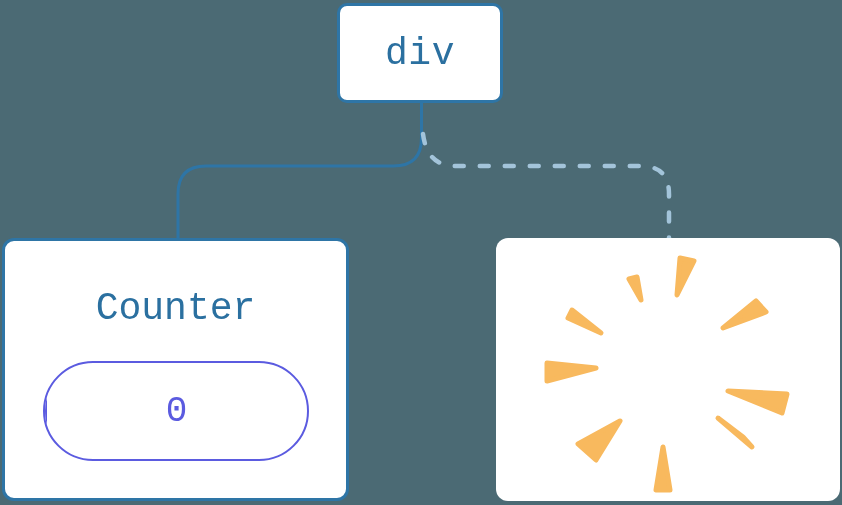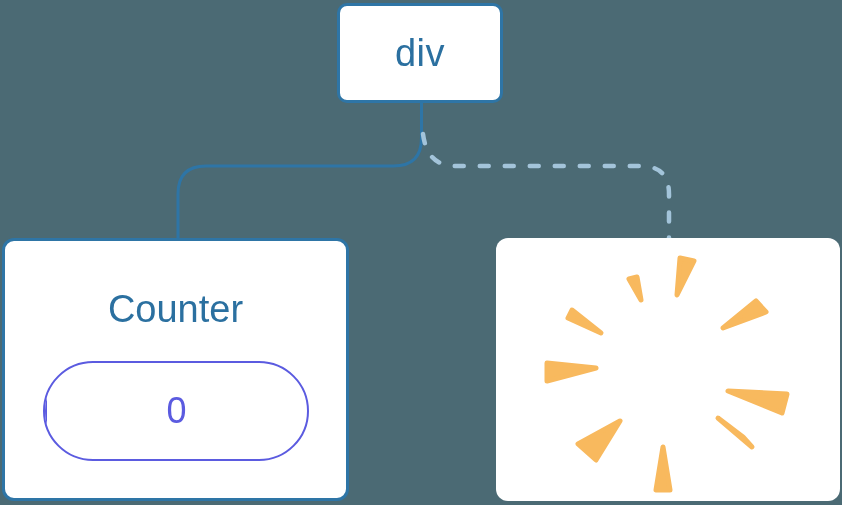--- a/index.html
+++ b/index.html
@@ -30,20 +30,21 @@
     fill:none;stroke:var(--blue);stroke-width:3;
   }
   .link-dashed{
     fill:none;stroke:var(--dash);stroke-width:4.5;
     stroke-dasharray:9 16;stroke-linecap:round;
   }
   .node{
     position:absolute;
     background:var(--node-bg);
     box-sizing:border-box;
+    font-family:Liberation Mono, monospace;
   }
   .node-root{
     left:337px;top:3px;width:166px;height:100px;
     border:3px solid var(--blue);
     border-radius:10px;
     display:flex;align-items:center;justify-content:center;
   }
   .node-root .node-label{
     font-size:38px;font-weight:500;color:var(--text-blue);
     letter-spacing:0.5px;

